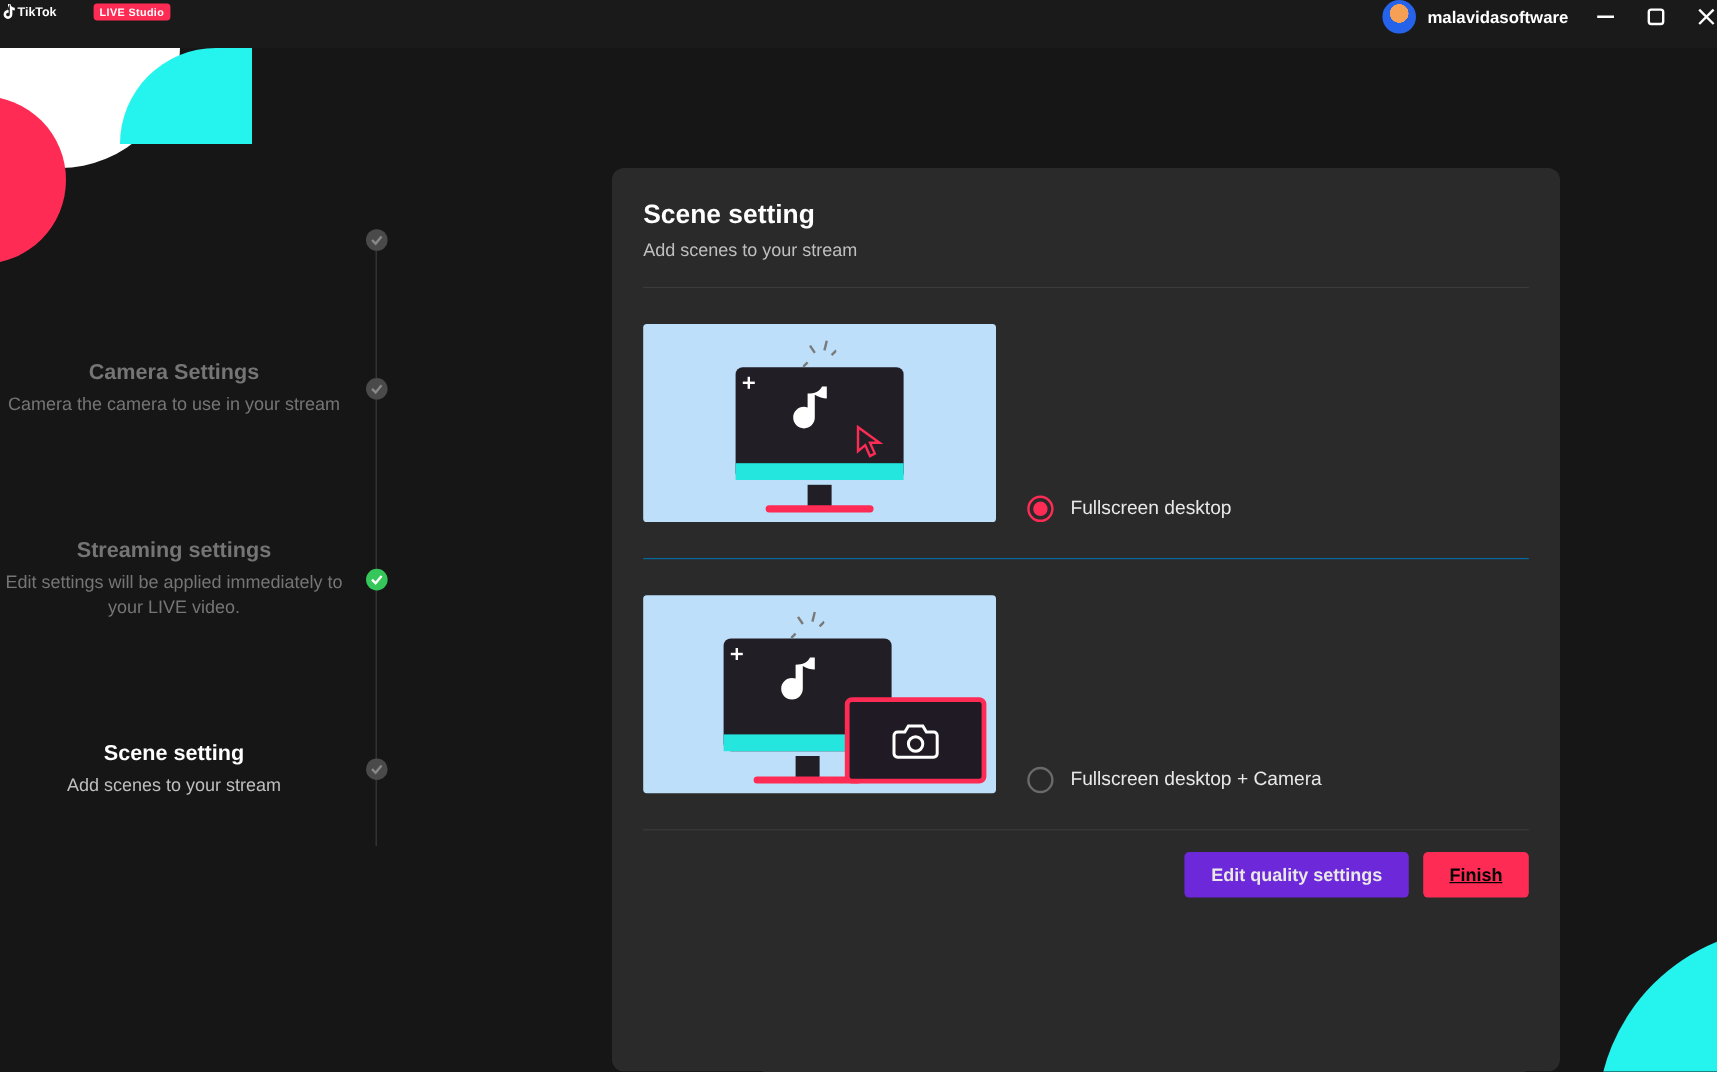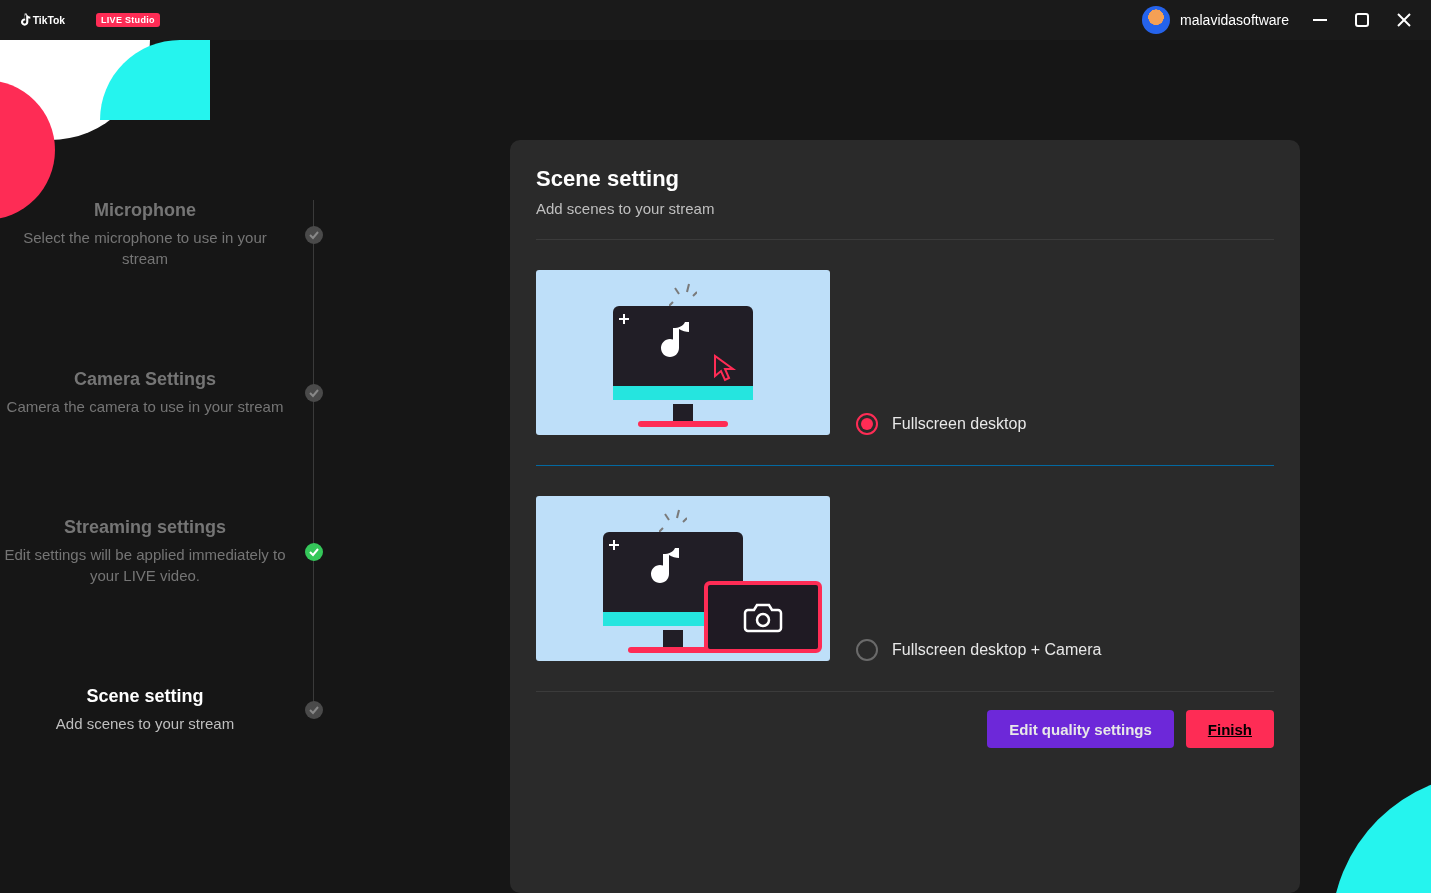--- a/index.html
+++ b/index.html
@@ -59,22 +59,22 @@
   background: #25f4ee;
   border-radius: 160px 0 0 0;
   z-index: 1;
 }
 
 
 .titlebar {
   height: 40px;
   background: #1a1a1a;
   display: flex;
-  align-items: center;
-  padding: 0 18px;
+  align-items: flex-start;
+  padding: 0 0;
   position: relative;
   z-index: 10;
 }
 .logo-area { display: flex; align-items: center; gap: 6px; }
 .logo-area svg { height: 20px; }
 .live-studio-badge {
   background: #fe2c55;
   color: #fff;
   font-size: 9px;
   font-weight: 600;
@@ -91,21 +91,21 @@
 .user-area { display: flex; align-items: center; gap: 10px; }
 .avatar {
   width: 28px;
   height: 28px;
   border-radius: 50%;
   background: radial-gradient(circle at 50% 40%, #f5a055 0%, #f5a055 35%, #2563eb 36%, #2563eb 100%);
   display: flex;
   align-items: center;
   justify-content: center;
 }
-.username { color: #fff; font-size: 14px; font-weight: 400; }
+.username { color: #fff; font-size: 14px; font-weight: 700; }
 .window-controls { display: flex; align-items: center; gap: 24px; }
 .win-btn { width: 18px; height: 18px; display: flex; align-items: center; justify-content: center; cursor: pointer; }
 
 
 .main {
   position: relative;
   z-index: 5;
   height: calc(100% - 40px);
   display: flex;
 }
@@ -353,24 +353,20 @@
     </div>
   </div>
 </div>
 
 <div class="main">
 
   <div class="stepper">
     <div class="stepper-line"></div>
 
     <div class="step">
-      <div class="step-text">
-        <div class="step-title">Microphone</div>
-        <div class="step-desc">Select the microphone to use in your stream</div>
-      </div>
       <div class="step-indicator">
         <svg viewBox="0 0 10 10">
             <path d="M1 5 L4 8 L9 2" stroke="#888" stroke-width="2" fill="none"></path>
           </svg>
       </div>
     </div>
 
     <div class="step">
       <div class="step-text">
         <div class="step-title">Camera Settings</div>

